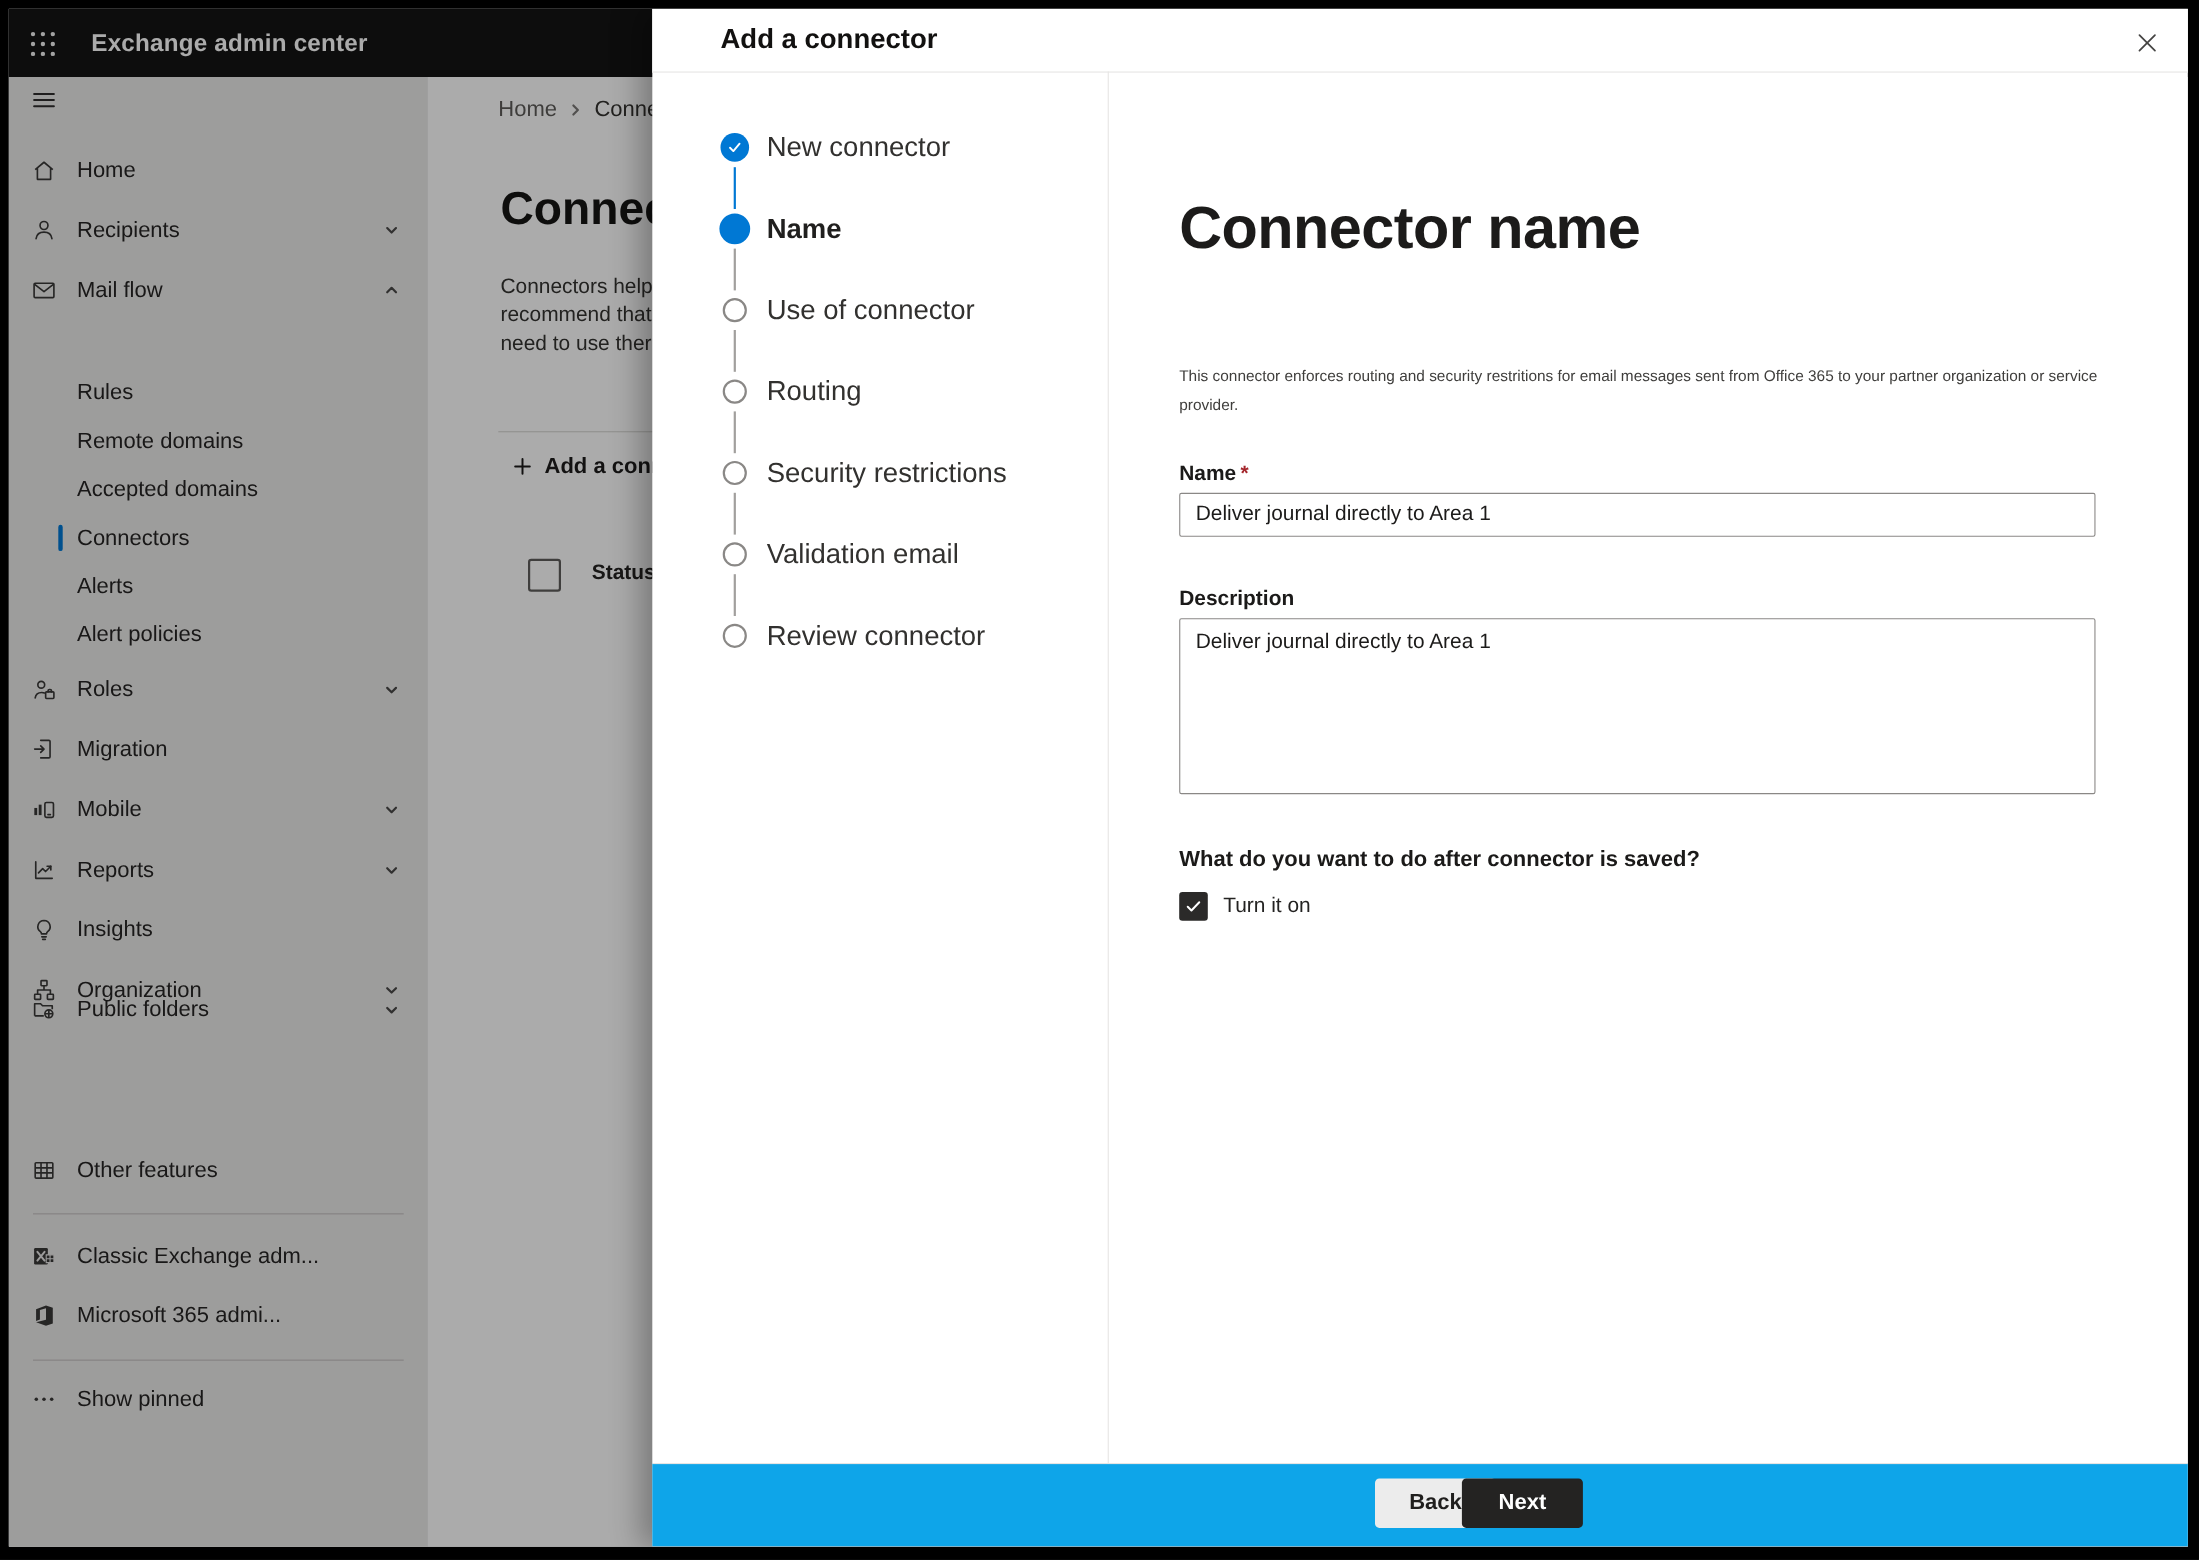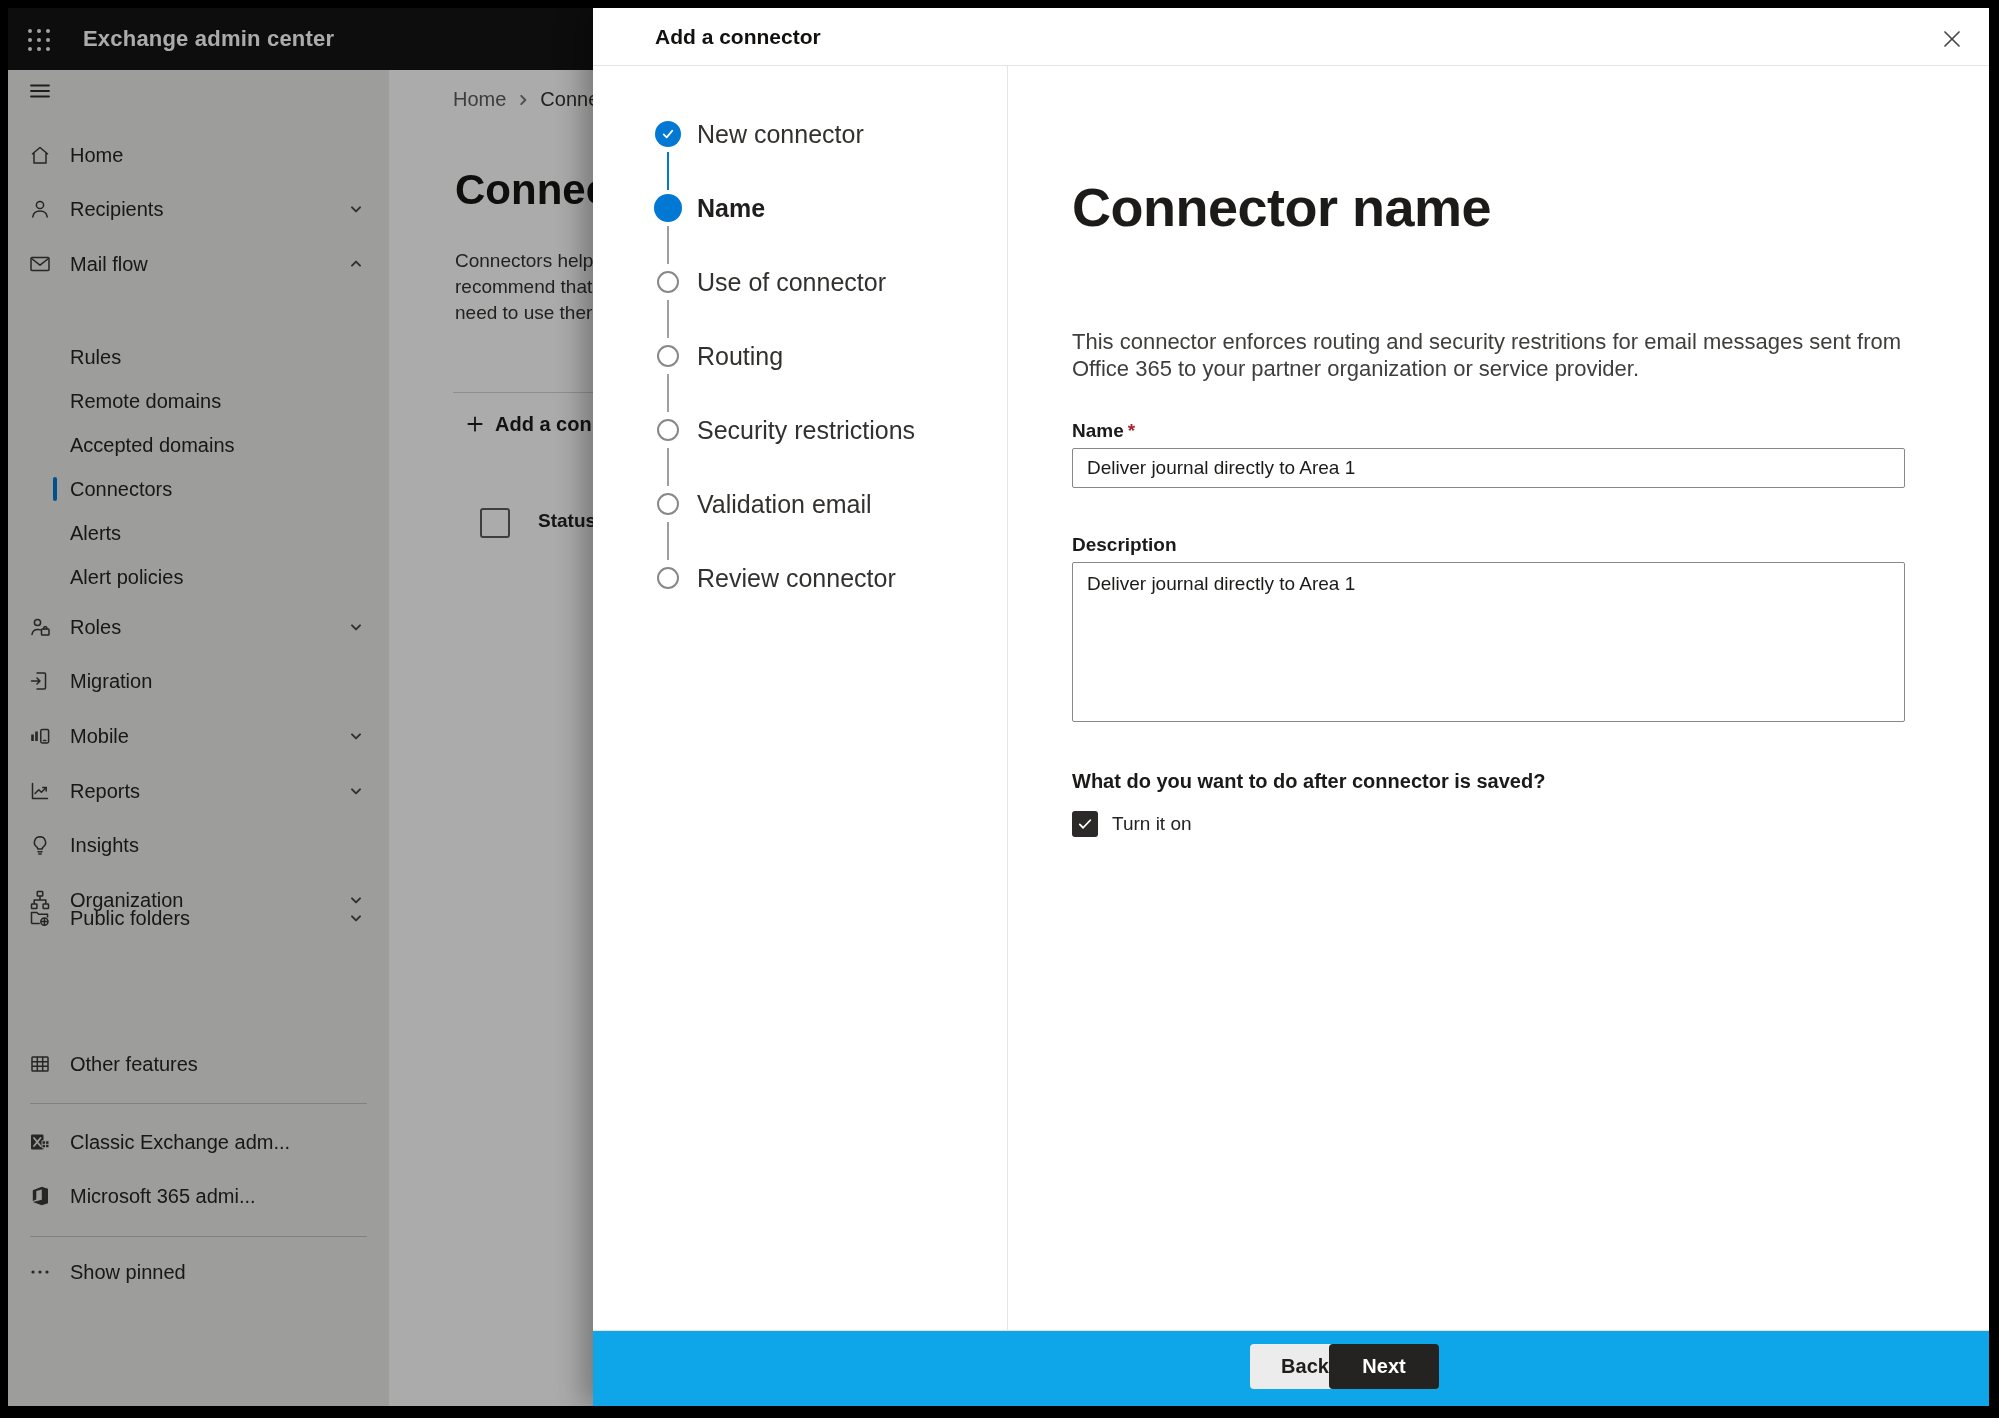--- a/index.html
+++ b/index.html
@@ -38,37 +38,37 @@
   .add-btn .plus{width:20px;height:20px;color:#1d1c1b;}
   .hdr-check{position:absolute;left:91px;top:438px;width:26px;height:26px;border:2px solid #5f5d5b;border-radius:3px;cursor:pointer;}
   .hdr-status{position:absolute;left:149px;top:440px;font-size:19px;font-weight:600;color:#24232220;color:#242322;}
 
   .overlay{position:absolute;inset:0;background:rgba(0,0,0,0.33);}
 
   
   .dialog{position:absolute;left:585px;top:0;right:0;bottom:0;background:#fff;
           box-shadow:-10px 0 26px rgba(0,0,0,0.30);}
   .dlg-header{position:absolute;left:0;top:0;right:0;height:57px;border-bottom:1px solid #e6e5e4;background:#fff;}
-  .dlg-title{position:absolute;left:62px;top:0;line-height:57px;font-size:21px;font-weight:700;color:#121110;}
+  .dlg-title{position:absolute;left:62px;top:0;line-height:57px;font-size:25px;font-weight:700;color:#121110;}
   .dlg-close{position:absolute;top:18px;right:24px;width:26px;height:26px;color:#454443;cursor:pointer;}
 
   .stepper{position:absolute;left:0;top:57px;width:414px;bottom:76px;border-right:1px solid #e6e5e4;}
   .step-label{position:absolute;left:104px;height:24px;line-height:24px;font-size:25px;color:#32312f;cursor:pointer;white-space:nowrap;}
   .step-label.current{font-weight:700;color:#201f1e;}
   .step-dot{position:absolute;border-radius:50%;box-sizing:border-box;cursor:pointer;}
   .step-dot.completed{left:62px;width:26px;height:26px;background:#0078d4;}
   .step-dot.completed svg{width:16px;height:16px;margin:5px;}
   .step-dot.current{left:61px;width:28px;height:28px;background:#0078d4;}
   .step-dot.upcoming{left:64px;width:22px;height:22px;background:#fff;border:2px solid #8a8886;}
   .step-line{position:absolute;left:74px;width:2px;background:#a19f9d;}
   .step-line.blue{background:#0078d4;}
 
   .dlg-content{position:absolute;left:414px;top:57px;right:0;bottom:76px;overflow:hidden;}
   .c-heading{position:absolute;left:65px;top:111px;font-size:54px;font-weight:700;color:#1c1b1a;letter-spacing:-.5px;}
-  .c-intro{position:absolute;left:65px;top:263px;width:856px;font-size:22px;line-height:27px;color:#3f3e3c;}
+  .c-intro{position:absolute;left:65px;top:263px;width:856px;font-size:14px;line-height:27px;color:#3f3e3c;}
   .f-label{position:absolute;left:65px;font-size:19px;font-weight:700;color:#1b1a19;}
   .f-label .req{color:#a4262c;margin-left:4px;font-weight:700;}
   .name-label{top:355px;}
   .name-input{position:absolute;left:65px;top:383px;width:833px;height:40px;box-sizing:border-box;
               border:1px solid #8a8886;border-radius:2px;font-family:"Liberation Sans",sans-serif;
               font-size:19px;color:#1c1b1a;padding:0 14px;background:#fff;outline:none;}
   .desc-label{top:469px;}
   .desc-area{position:absolute;left:65px;top:497px;width:833px;height:160px;box-sizing:border-box;
              border:1px solid #8a8886;border-radius:2px;font-family:"Liberation Sans",sans-serif;
              font-size:19px;color:#1c1b1a;padding:10px 14px;background:#fff;outline:none;resize:none;}

